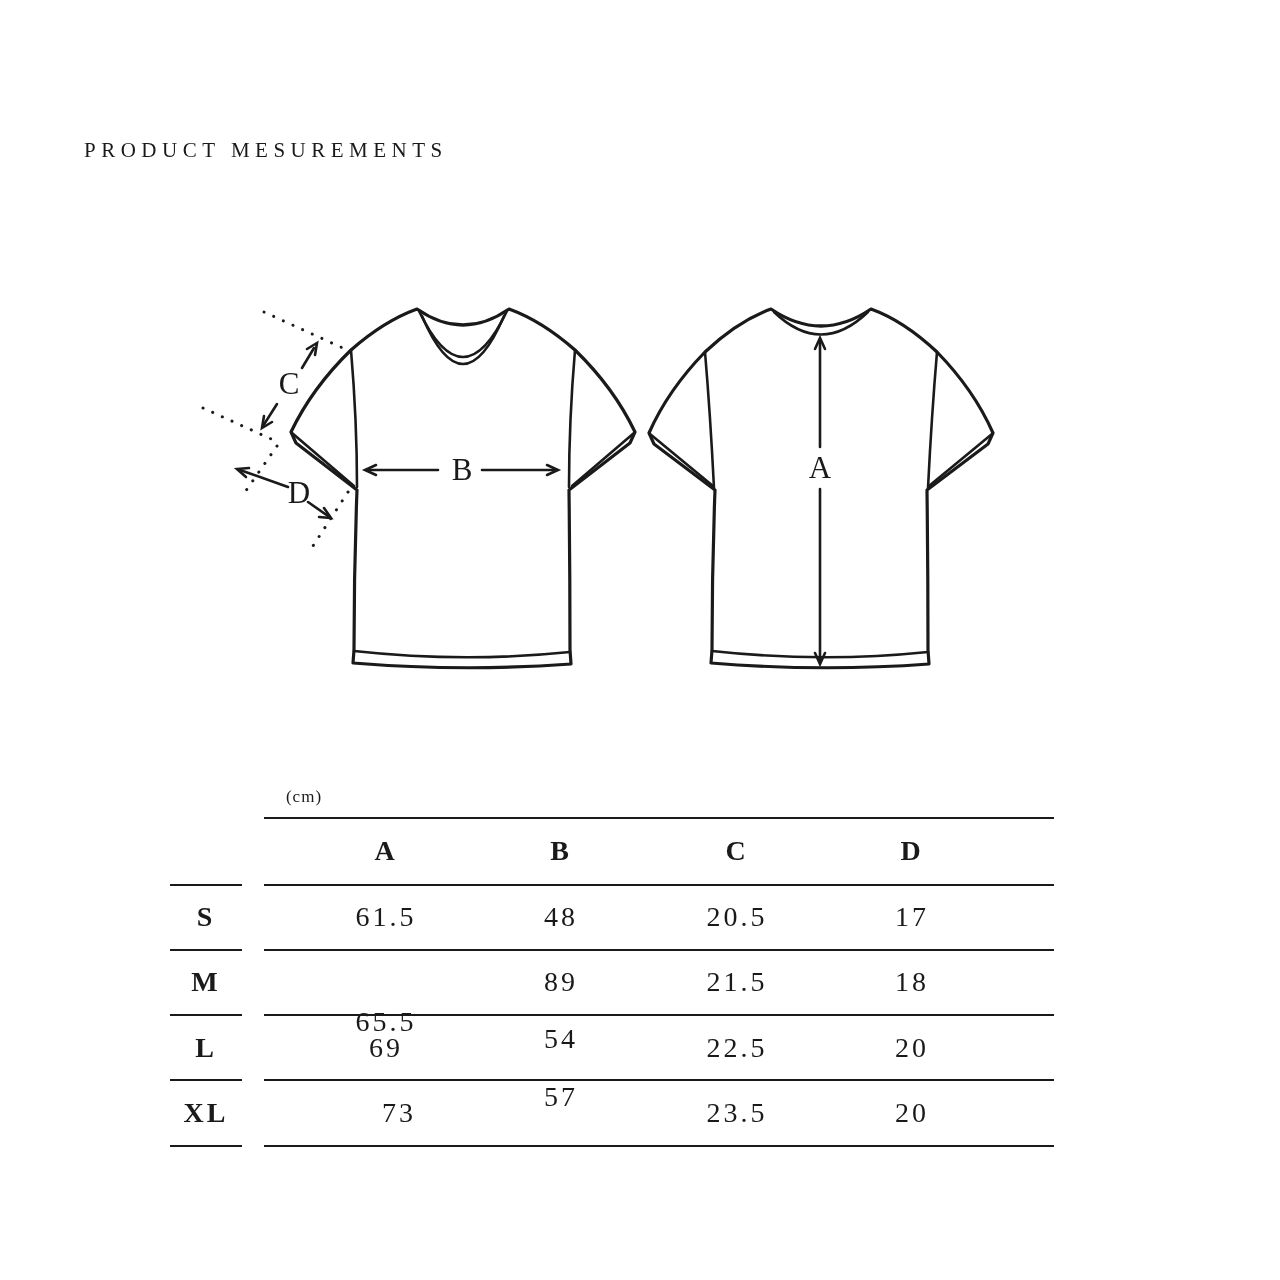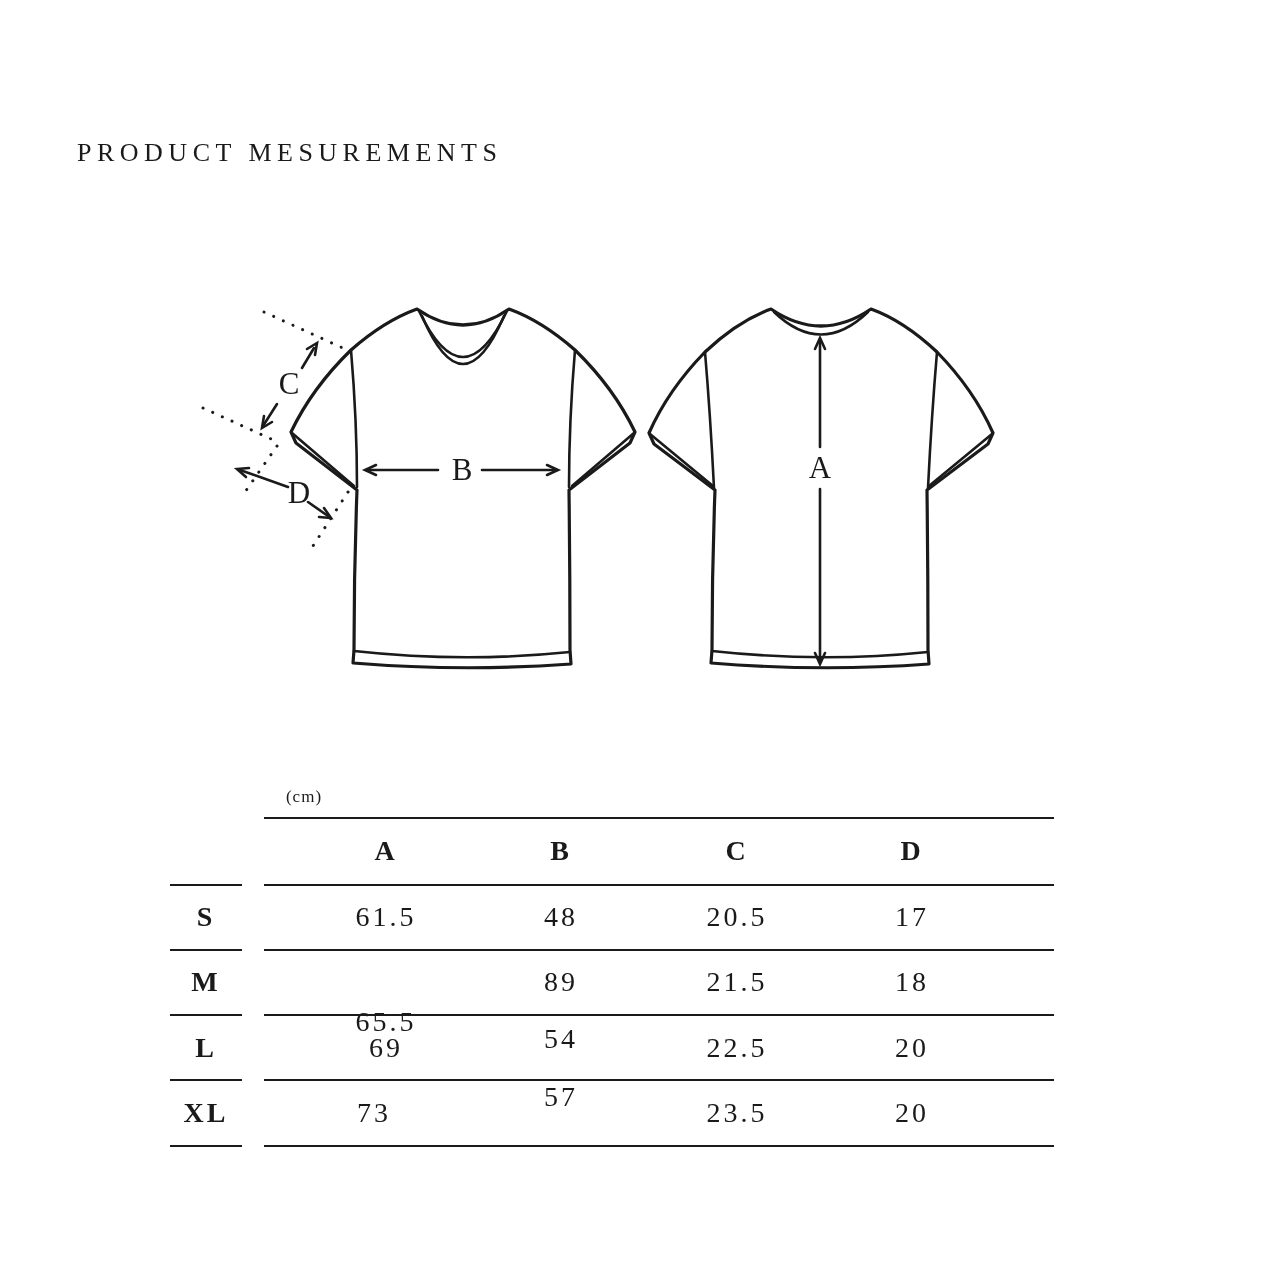--- a/index.html
+++ b/index.html
@@ -1,21 +1,21 @@
 <!DOCTYPE html>
 <html><head>
 <meta charset="utf-8">
 <style>
   html,body{margin:0;padding:0;background:#ffffff;}
   .page{
     position:relative;width:1280px;height:1280px;background:#ffffff;overflow:hidden;
     font-family:"Liberation Serif","DejaVu Serif",serif;color:#1a1a1a;
   }
   .title{position:absolute;left:66px;top:52px;font-size:34px;letter-spacing:9px;white-space:nowrap;}
-  .subtitle{position:absolute;left:77px;top:138px;font-size:26px;letter-spacing:5.5px;white-space:nowrap;}
+  .subtitle{position:absolute;left:84px;top:138px;font-size:21px;letter-spacing:5.5px;white-space:nowrap;}
   svg.diagram{position:absolute;left:0;top:0;}
   .shirt{fill:#ffffff;stroke:#1a1a1a;stroke-width:3.2;stroke-linejoin:round;stroke-linecap:round;}
   .seam{fill:none;stroke:#1a1a1a;stroke-width:2.6;stroke-linecap:round;}
   .arrow{fill:none;stroke:#1a1a1a;stroke-width:2.6;stroke-linecap:round;stroke-linejoin:miter;}
   .dotted{fill:none;stroke:#1a1a1a;stroke-width:3;stroke-dasharray:0.1 10.5;stroke-linecap:round;}
   .dlabel{font-size:31px;fill:#1a1a1a;text-anchor:middle;font-family:"Liberation Serif","DejaVu Serif",serif;}
   .rule{position:absolute;height:2px;background:#1a1a1a;}
   .cell{position:absolute;transform:translate(-50%,-50%);font-size:28px;letter-spacing:3px;white-space:nowrap;}
   .bold{font-weight:bold;}
   .unit{position:absolute;transform:translate(-50%,-50%);font-size:17px;letter-spacing:1px;white-space:nowrap;}
@@ -151,18 +151,18 @@
   <div class="cell" style="left:737px;top:982px;">21.5</div>
   <div class="cell" style="left:912px;top:982px;text-align:center;">18</div>
 
   <div class="cell bold" style="left:206px;top:1048px;">L</div>
   <div class="cell" style="left:386px;top:1048px;">69</div>
   <div class="cell" style="left:561px;top:1001px;margin-top:38px;">54</div>
   <div class="cell" style="left:737px;top:1048px;">22.5</div>
   <div class="cell" style="left:912px;top:1048px;">20</div>
 
   <div class="cell bold" style="left:206px;top:1113px;">XL</div>
-  <div class="cell" style="left:374px;top:1113px;">73</div>
+  <div class="cell" style="left:399px;top:1113px;">73</div>
   <div class="cell" style="left:561px;top:1077px;margin-top:20px;">57</div>
   <div class="cell" style="left:737px;top:1113px;">23.5</div>
   <div class="cell" style="left:912px;top:1113px;">20</div>
 
 </div>
 
 </body></html>

